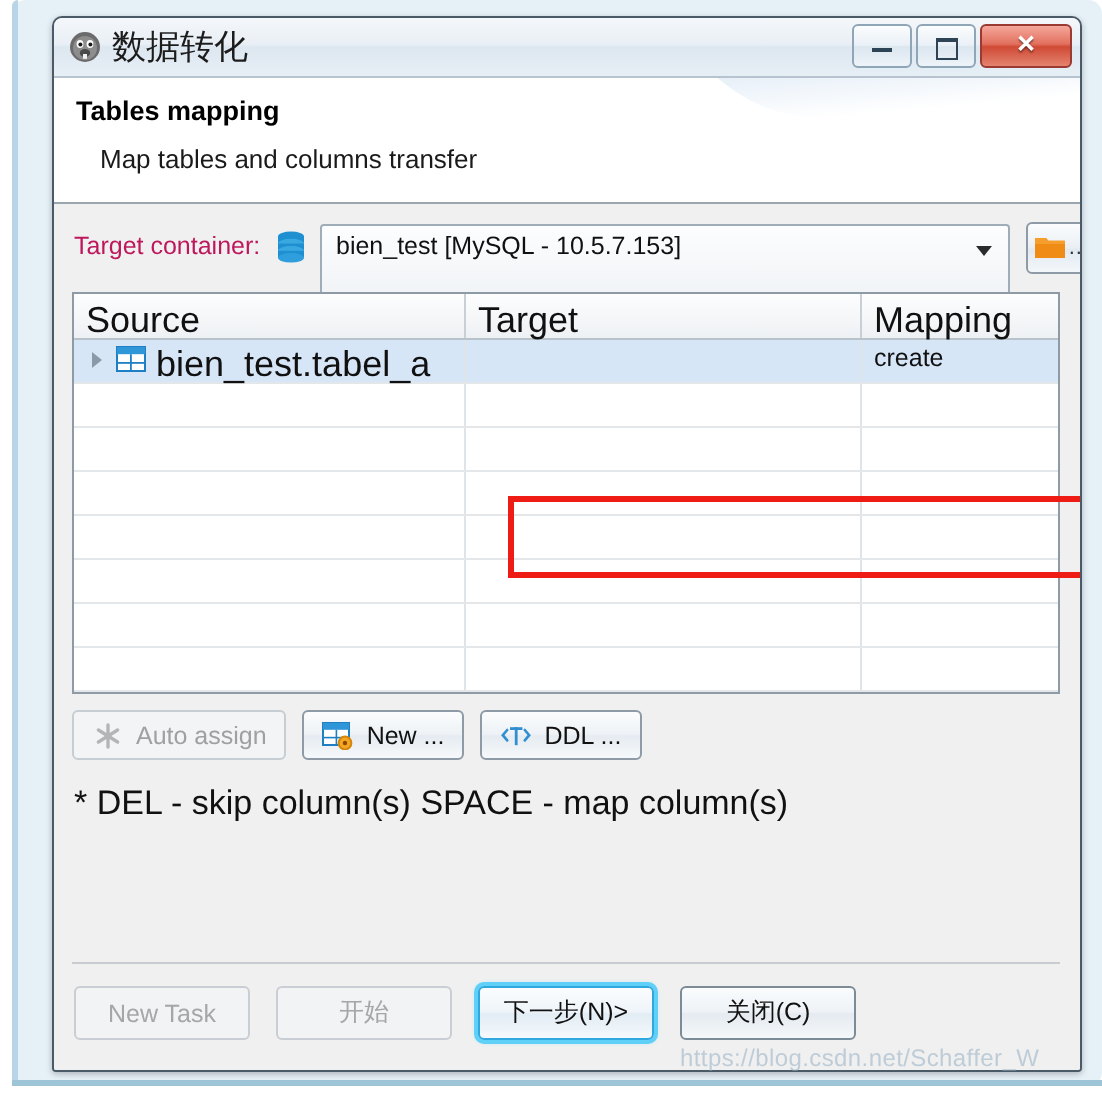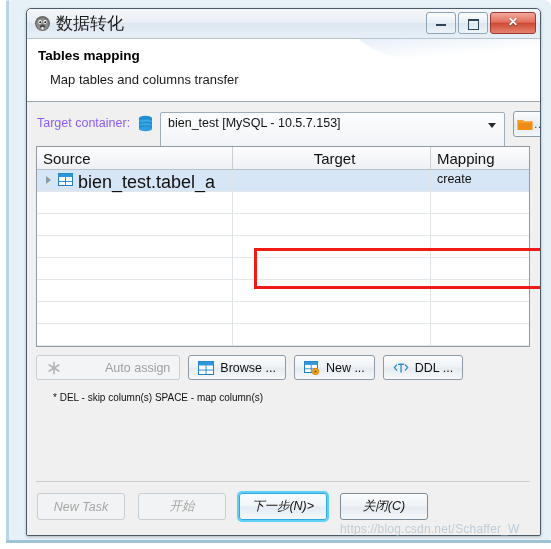--- a/index.html
+++ b/index.html
@@ -162,21 +162,21 @@
   .tc-row {
     position: absolute;
     left: 0; top: 10px;
     width: 100%;
     height: 25px;
   }
   .tc-label {
     position: absolute;
     left: 10px; top: 4px;
     font-size: 12.5px;
-    color: #8b5cf6;
+    color: #be185d;
   }
   .db-icon {
     position: absolute;
     left: 110px; top: 3px;
     width: 17px; height: 18px;
   }
   .tc-combo {
     position: absolute;
     left: 133px; top: 0px;
     width: 345px; height: 36px;
@@ -232,28 +232,28 @@
     box-sizing: border-box;
     overflow: hidden;
   }
   .grid-head {
     display: flex;
     height: 22px;
     background: linear-gradient(to bottom, #fdfdfe 0%, #eef1f4 100%);
     border-bottom: 1px solid #b9c2c9;
   }
   .gh {
-    font-size: 15px;
+    font-size: 18px;
     color: #111;
     padding: 3px 0 0 6px;
     box-sizing: border-box;
     border-right: 1px solid #c8d0d6;
   }
   .gh.c1 { width: 196px; }
-  .gh.c2 { width: 198px; text-align: center; }
+  .gh.c2 { width: 198px; }
   .gh.c3 { width: 98px; border-right: none; }
 
   .grow {
     display: flex;
     height: 21px;
     border-bottom: 1px solid #e3e7ea;
   }
   .grow.sel { background: #d6e6f7; }
   .gc {
     font-size: 12.5px;
@@ -316,32 +316,31 @@
     padding: 0 9px;
     font-size: 12.5px;
     color: #111;
     box-sizing: border-box;
     white-space: nowrap;
   }
   .abtn.disabled {
     color: #a0a0a0;
     border-color: #c6cdd3;
     background: #f3f4f5;
-    gap: 37px;
   }
   .abtn .bicon {
     width: 16px; height: 14px;
     margin-right: 6px;
     flex: 0 0 auto;
   }
 
   .hint {
     position: absolute;
-    left: 26px; top: 290px;
-    font-size: 10px;
+    left: 10px; top: 290px;
+    font-size: 17px;
     color: #111;
   }
 
   
   .footer-sep {
     position: absolute;
     left: 9px; top: 0px;
     width: 494px; height: 1px;
     background: #c9cdd1;
   }
@@ -361,21 +360,20 @@
     background: linear-gradient(to bottom, #fafcfd 0%, #eef2f6 48%, #e4eaf0 52%, #f5f8fa 100%);
     border: 1px solid #7d8b96;
     border-radius: 3px;
     font-size: 12.5px;
     color: #111;
     display: flex;
     align-items: center;
     justify-content: center;
     box-sizing: border-box;
     white-space: nowrap;
-    font-style: italic;
   }
   .fbtn.disabled {
     color: #a6a6a6;
     border-color: #c8ced3;
     background: #f2f3f4;
   }
   .fbtn.focused {
     border: 1px solid #2fa8e0;
     box-shadow: 0 0 0 2px #5fd0f8, 0 0 3px #5fd0f8;
     background: linear-gradient(to bottom, #fbfdfe 0%, #eef4f9 48%, #e2ecf4 52%, #f4f9fc 100%);
@@ -545,31 +543,20 @@
               <g stroke="#b5b5b5" stroke-width="1.7" stroke-linecap="round">
                 <line x1="8" y1="1.5" x2="8" y2="12.5"></line>
                 <line x1="3.2" y1="4" x2="12.8" y2="10"></line>
                 <line x1="12.8" y1="4" x2="3.2" y2="10"></line>
               </g>
             </svg>
           </span>
           <span>Auto assign</span>
         </div>
 
-        <div class="abtn">
-          <span class="bicon">
-            <svg width="16" height="14" viewBox="0 0 16 14">
-              <rect x="0.5" y="0.5" width="15" height="13" fill="#ffffff" stroke="#1f7fc4"></rect>
-              <rect x="0.5" y="0.5" width="15" height="4" fill="#2f96d8"></rect>
-              <rect x="7.6" y="4.5" width="0.9" height="9" fill="#1f7fc4"></rect>
-              <rect x="0.5" y="8.6" width="15" height="0.9" fill="#1f7fc4"></rect>
-            </svg>
-          </span>
-          <span>Browse ...</span>
-        </div>
 
         <div class="abtn">
           <span class="bicon">
             <svg width="16" height="14" viewBox="0 0 16 14">
               <rect x="0.5" y="0.5" width="13" height="11" fill="#ffffff" stroke="#1f7fc4"></rect>
               <rect x="0.5" y="0.5" width="13" height="3.4" fill="#2f96d8"></rect>
               <rect x="6.8" y="3.9" width="0.8" height="7.6" fill="#1f7fc4"></rect>
               <rect x="0.5" y="7.4" width="13" height="0.8" fill="#1f7fc4"></rect>
               <circle cx="11.5" cy="10.5" r="3.2" fill="#f5a623" stroke="#d4860c"></circle>
               <circle cx="11.5" cy="10.5" r="1.1" fill="#8a4b00"></circle>

